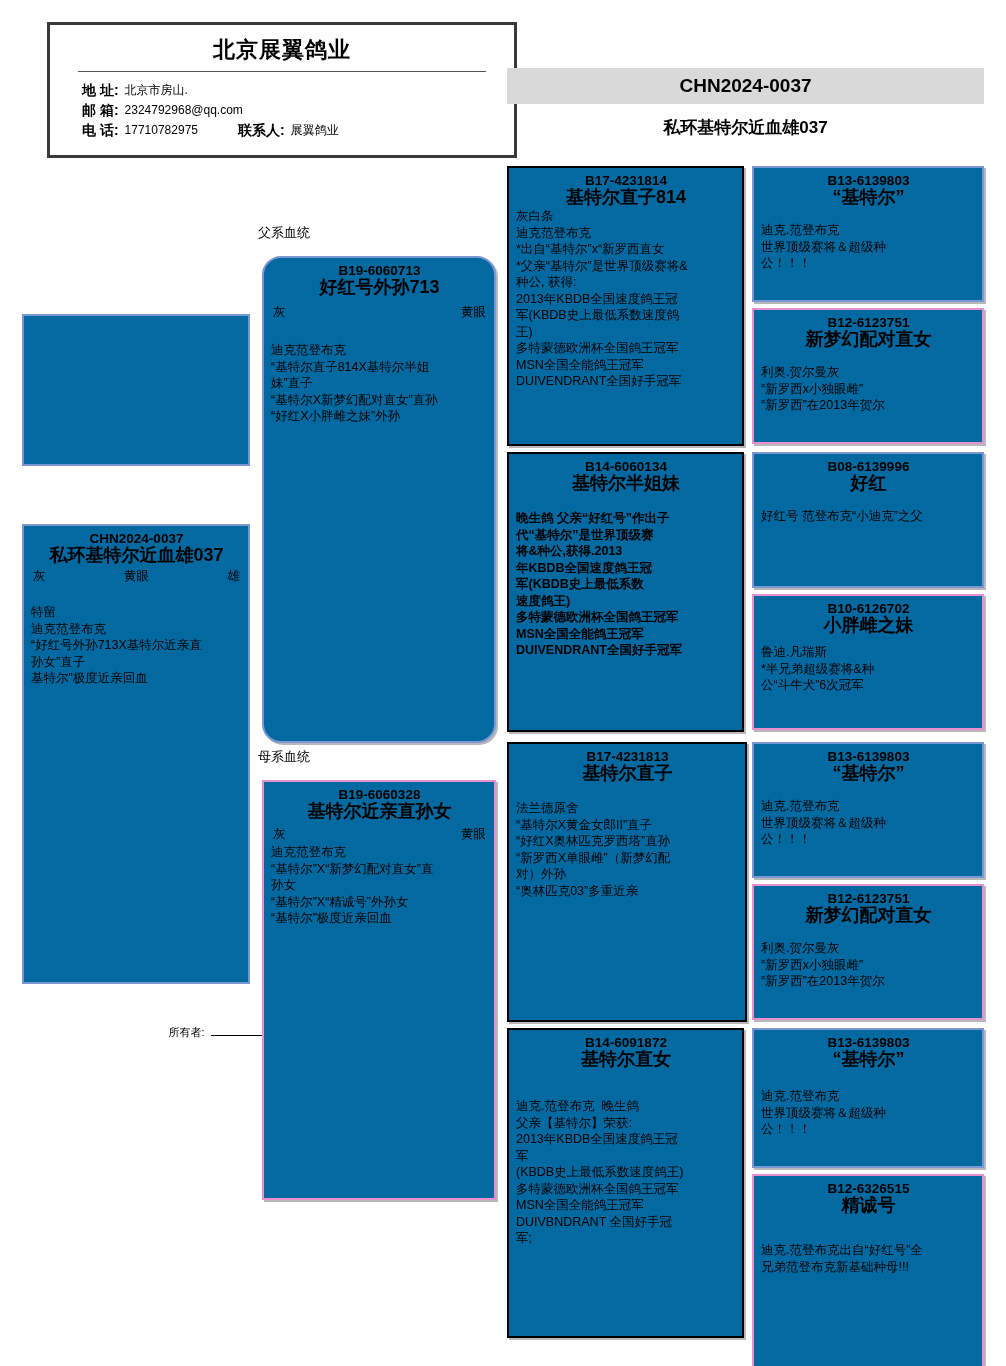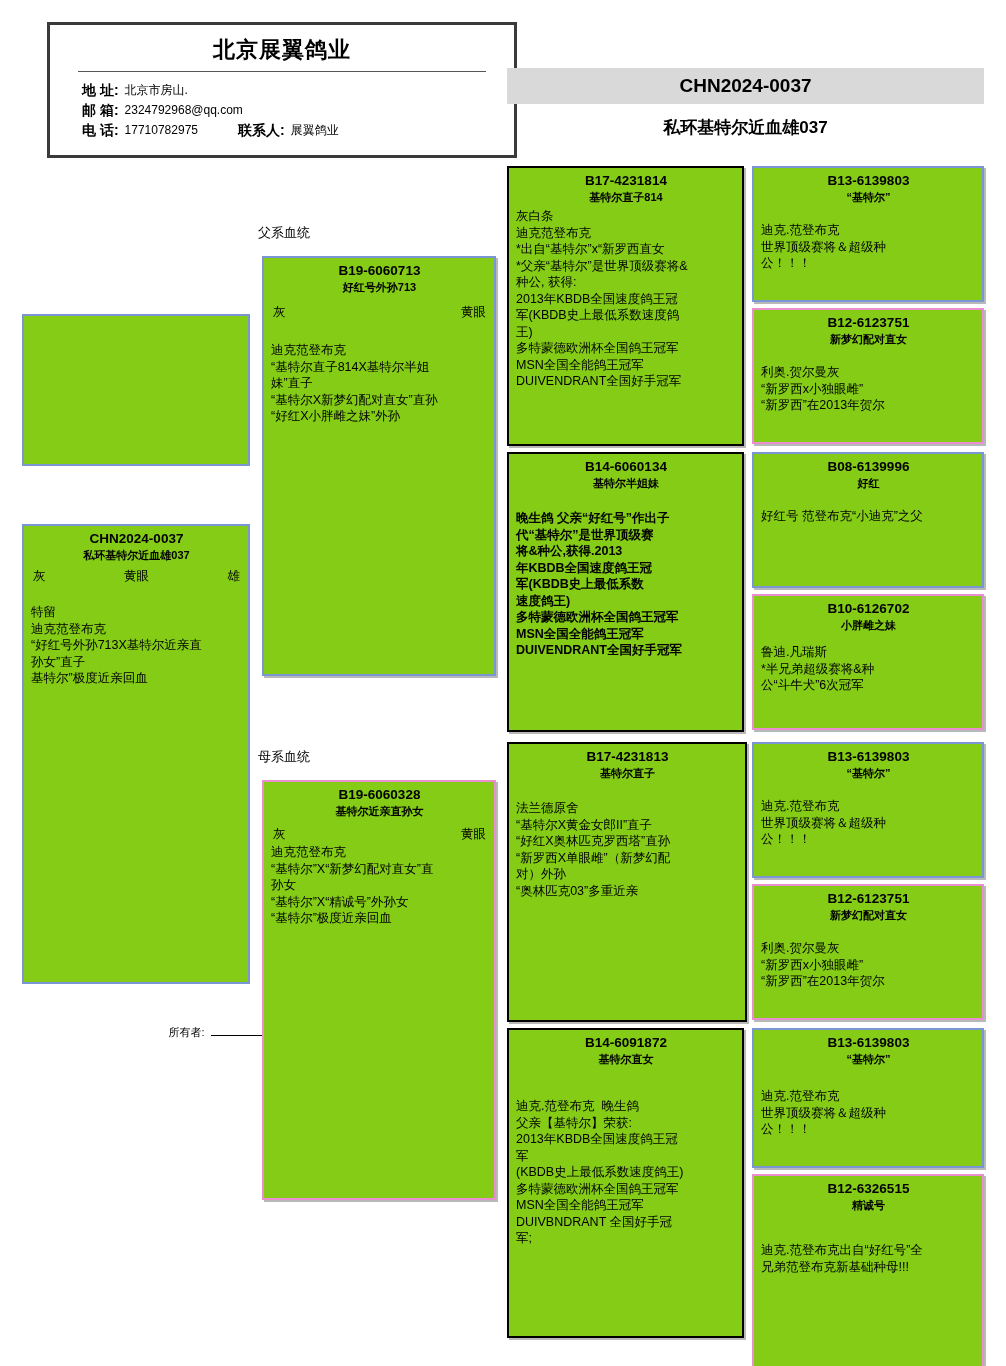--- a/index.html
+++ b/index.html
@@ -75,35 +75,35 @@
     font-size: 17px; font-weight: bold; color: #000;
   }
 
   
   .section-label {
     font-size: 13px; color: #000; font-weight: normal;
   }
 
   
   .box {
-    background: #84cc16;
+    background: #0369a1;
     padding: 4px 6px 4px 7px;
     overflow: hidden;
   }
   .box .hdr {
     text-align: center;
     font-weight: bold;
     font-size: 13.5px;
     line-height: 17px;
     color: #000;
   }
   .box .hdr2 {
     text-align: center;
     font-weight: bold;
-    font-size: 11px;
+    font-size: 18px;
     line-height: 17px;
     color: #000;
   }
   .box .body {
     font-size: 12.5px;
     line-height: 16.5px;
     color: #000;
     white-space: pre-wrap;
     margin-top: 2px;
   }
@@ -183,21 +183,21 @@
 “好红号外孙713X基特尔近亲直
 孙女”直子
 基特尔”极度近亲回血</div>
   </div>
 
   <div class="abs owner" style="justify-content:center;">
     <span>所有者:</span>
     <span class="line"></span>
   </div>
 
-  <div class="abs box b-blue shadow" style="left:262px; top:256px; width:234px; height:420px;">
+  <div class="abs box b-blue shadow" style="left:262px; top:256px; width:234px; height:487px;border-radius:19px;">
     <div class="hdr">B19-6060713</div>
     <div class="hdr2">好红号外孙713</div>
     <div class="eyerow" style="margin-top:8px;">
       <span>灰</span>
       <span>黄眼</span>
     </div>
     <div class="body" style="margin-top:22px;">迪克范登布克
 “基特尔直子814X基特尔半姐
 妹”直子
 “基特尔X新梦幻配对直女”直孙

